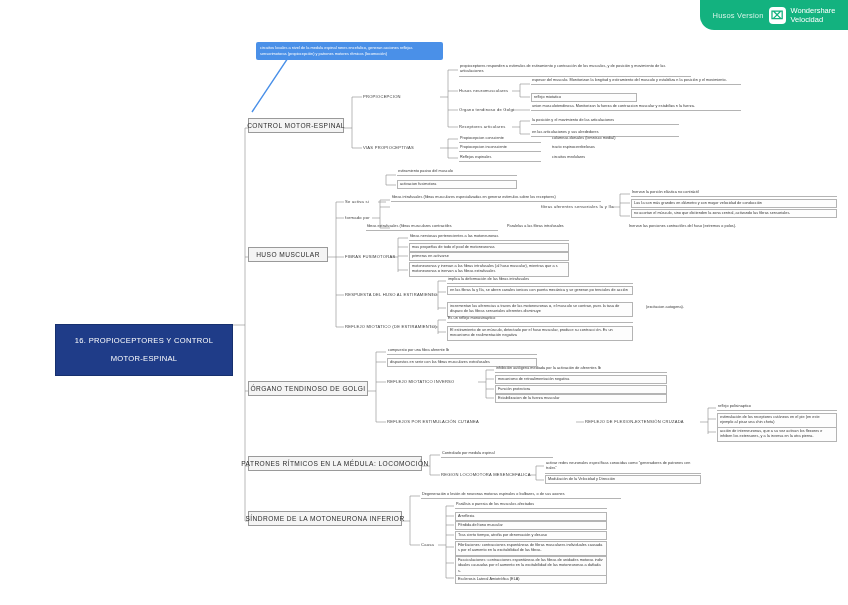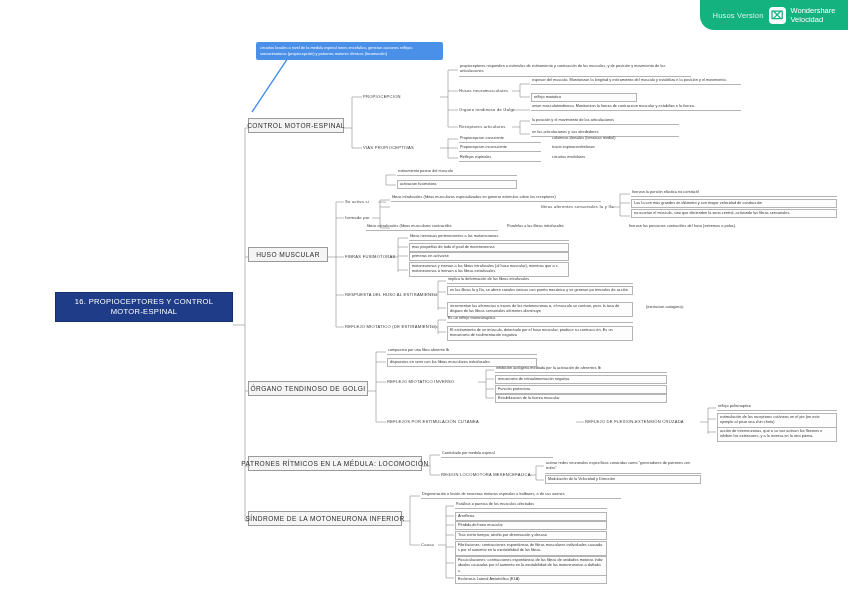--- a/index.html
+++ b/index.html
@@ -68,27 +68,27 @@
     font-size: 3.9px;
     line-height: 6px;
     padding: 3px 4px;
     border-radius: 2px;
     z-index: 20;
   }
 
   
   .root {
     position: absolute;
-    left: 55px; top: 292px;
-    width: 178px; height: 30px;
+    left: 55px; top: 324px;
+    width: 178px; height: 52px;
     background: #1f3c88;
     border: 1px solid #16306e;
     color: #ffffff;
     font-size: 7.6px;
-    line-height: 10px;
+    line-height: 18px;
     letter-spacing: .3px;
     display: flex;
     align-items: center;
     justify-content: center;
     text-align: center;
     padding: 0 6px;
     z-index: 15;
   }
 
   

